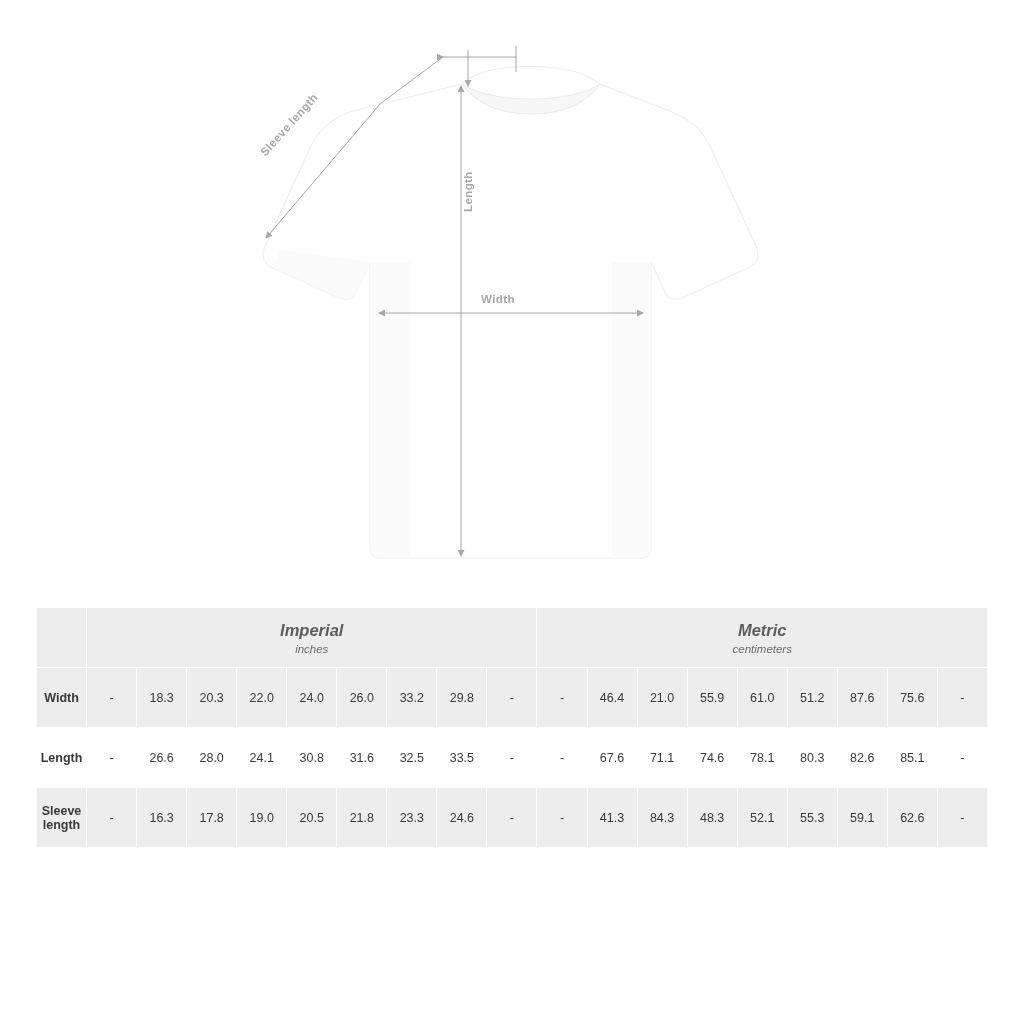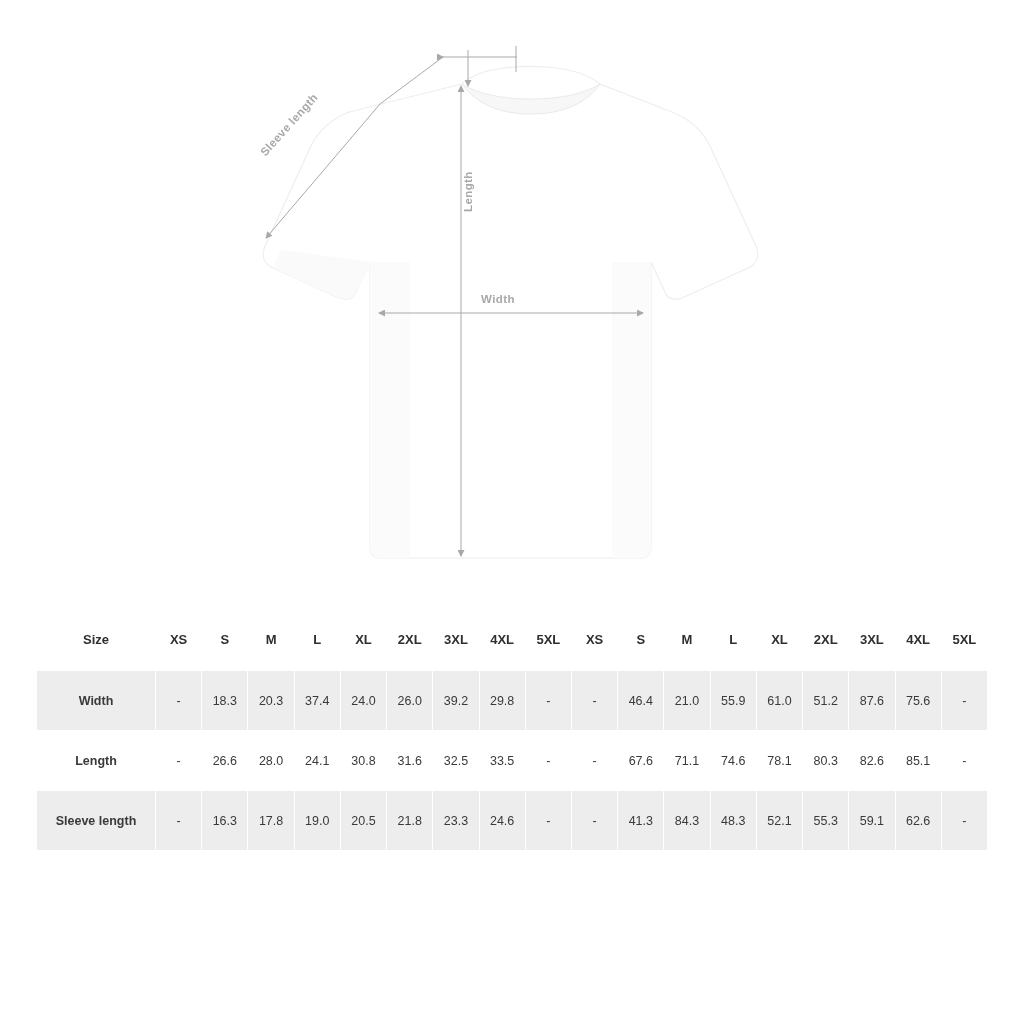--- a/index.html
+++ b/index.html
@@ -192,52 +192,42 @@
   <div class="dim-label label-length">Length</div>
   <div class="dim-label label-width">Width</div>
 </div>
 
 <div class="heading-block">
 </div>
 
 <div class="table-wrap">
   <table class="size-table">
     <tbody>
-
-      <tr class="sizes-row">
-        <td class="row-head">Size</td>
-        <td>XS</td>
-        <td>S</td>
-        <td>M</td>
-        <td>L</td>
-        <td>XL</td>
-        <td>2XL</td>
-        <td>3XL</td>
-        <td>4XL</td>
-        <td>5XL</td>
-        <td>XS</td>
-        <td>S</td>
-        <td>M</td>
-        <td>L</td>
-        <td>XL</td>
-        <td>2XL</td>
-        <td>3XL</td>
-        <td>4XL</td>
-        <td>5XL</td>
-      </tr>
+      <tr>
+        <td class="corner-cell"></td>
+        <td class="unit-head" colspan="9">
+          <span class="unit-name">Imperial</span>
+          <span class="unit-sub">inches</span>
+        </td>
+        <td class="unit-head" colspan="9">
+          <span class="unit-name">Metric</span>
+          <span class="unit-sub">centimeters</span>
+        </td>
+      </tr>
+
 
       <tr class="shaded">
         <td class="row-head">Width</td>
         <td>-</td>
         <td>18.3</td>
         <td>20.3</td>
-        <td>37.4</td>
+        <td>22.0</td>
         <td>24.0</td>
         <td>26.0</td>
-        <td>39.2</td>
+        <td>33.2</td>
         <td>29.8</td>
         <td>-</td>
         <td>-</td>
         <td>46.4</td>
         <td>21.0</td>
         <td>55.9</td>
         <td>61.0</td>
         <td>51.2</td>
         <td>87.6</td>
         <td>75.6</td>

